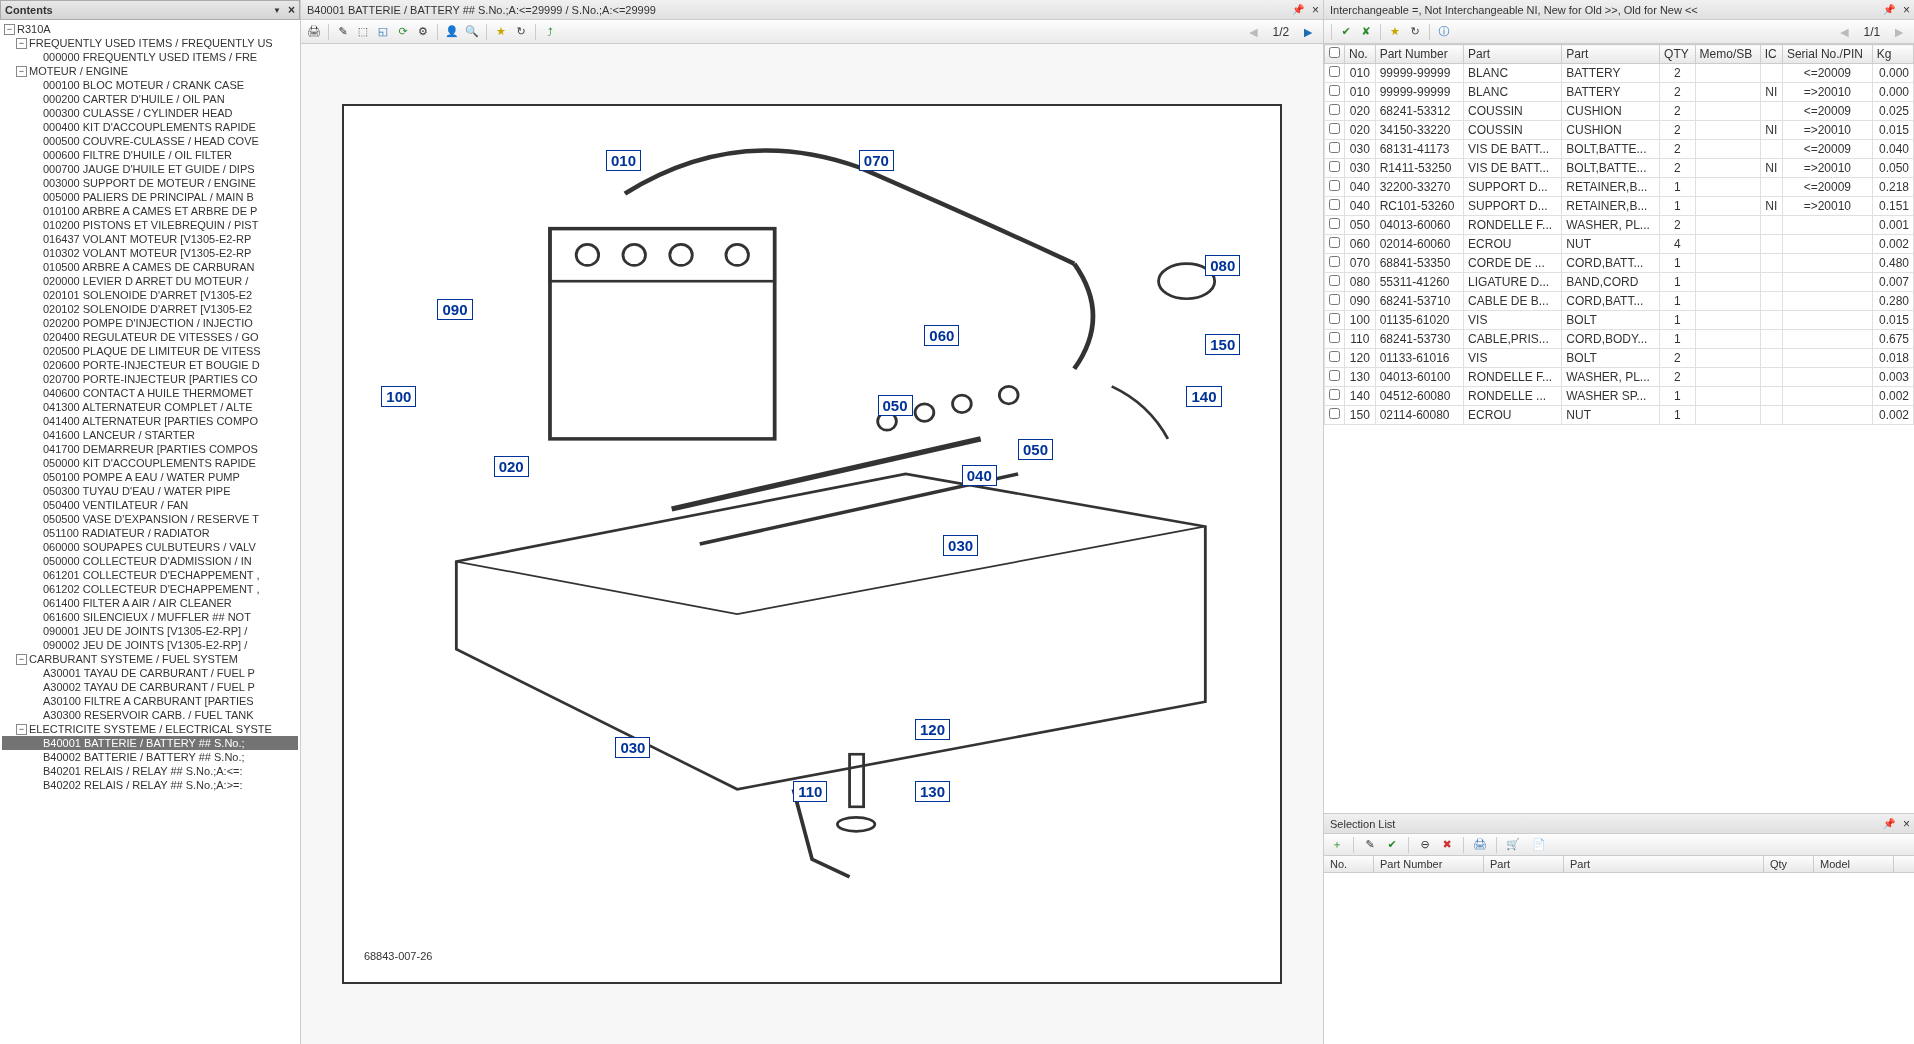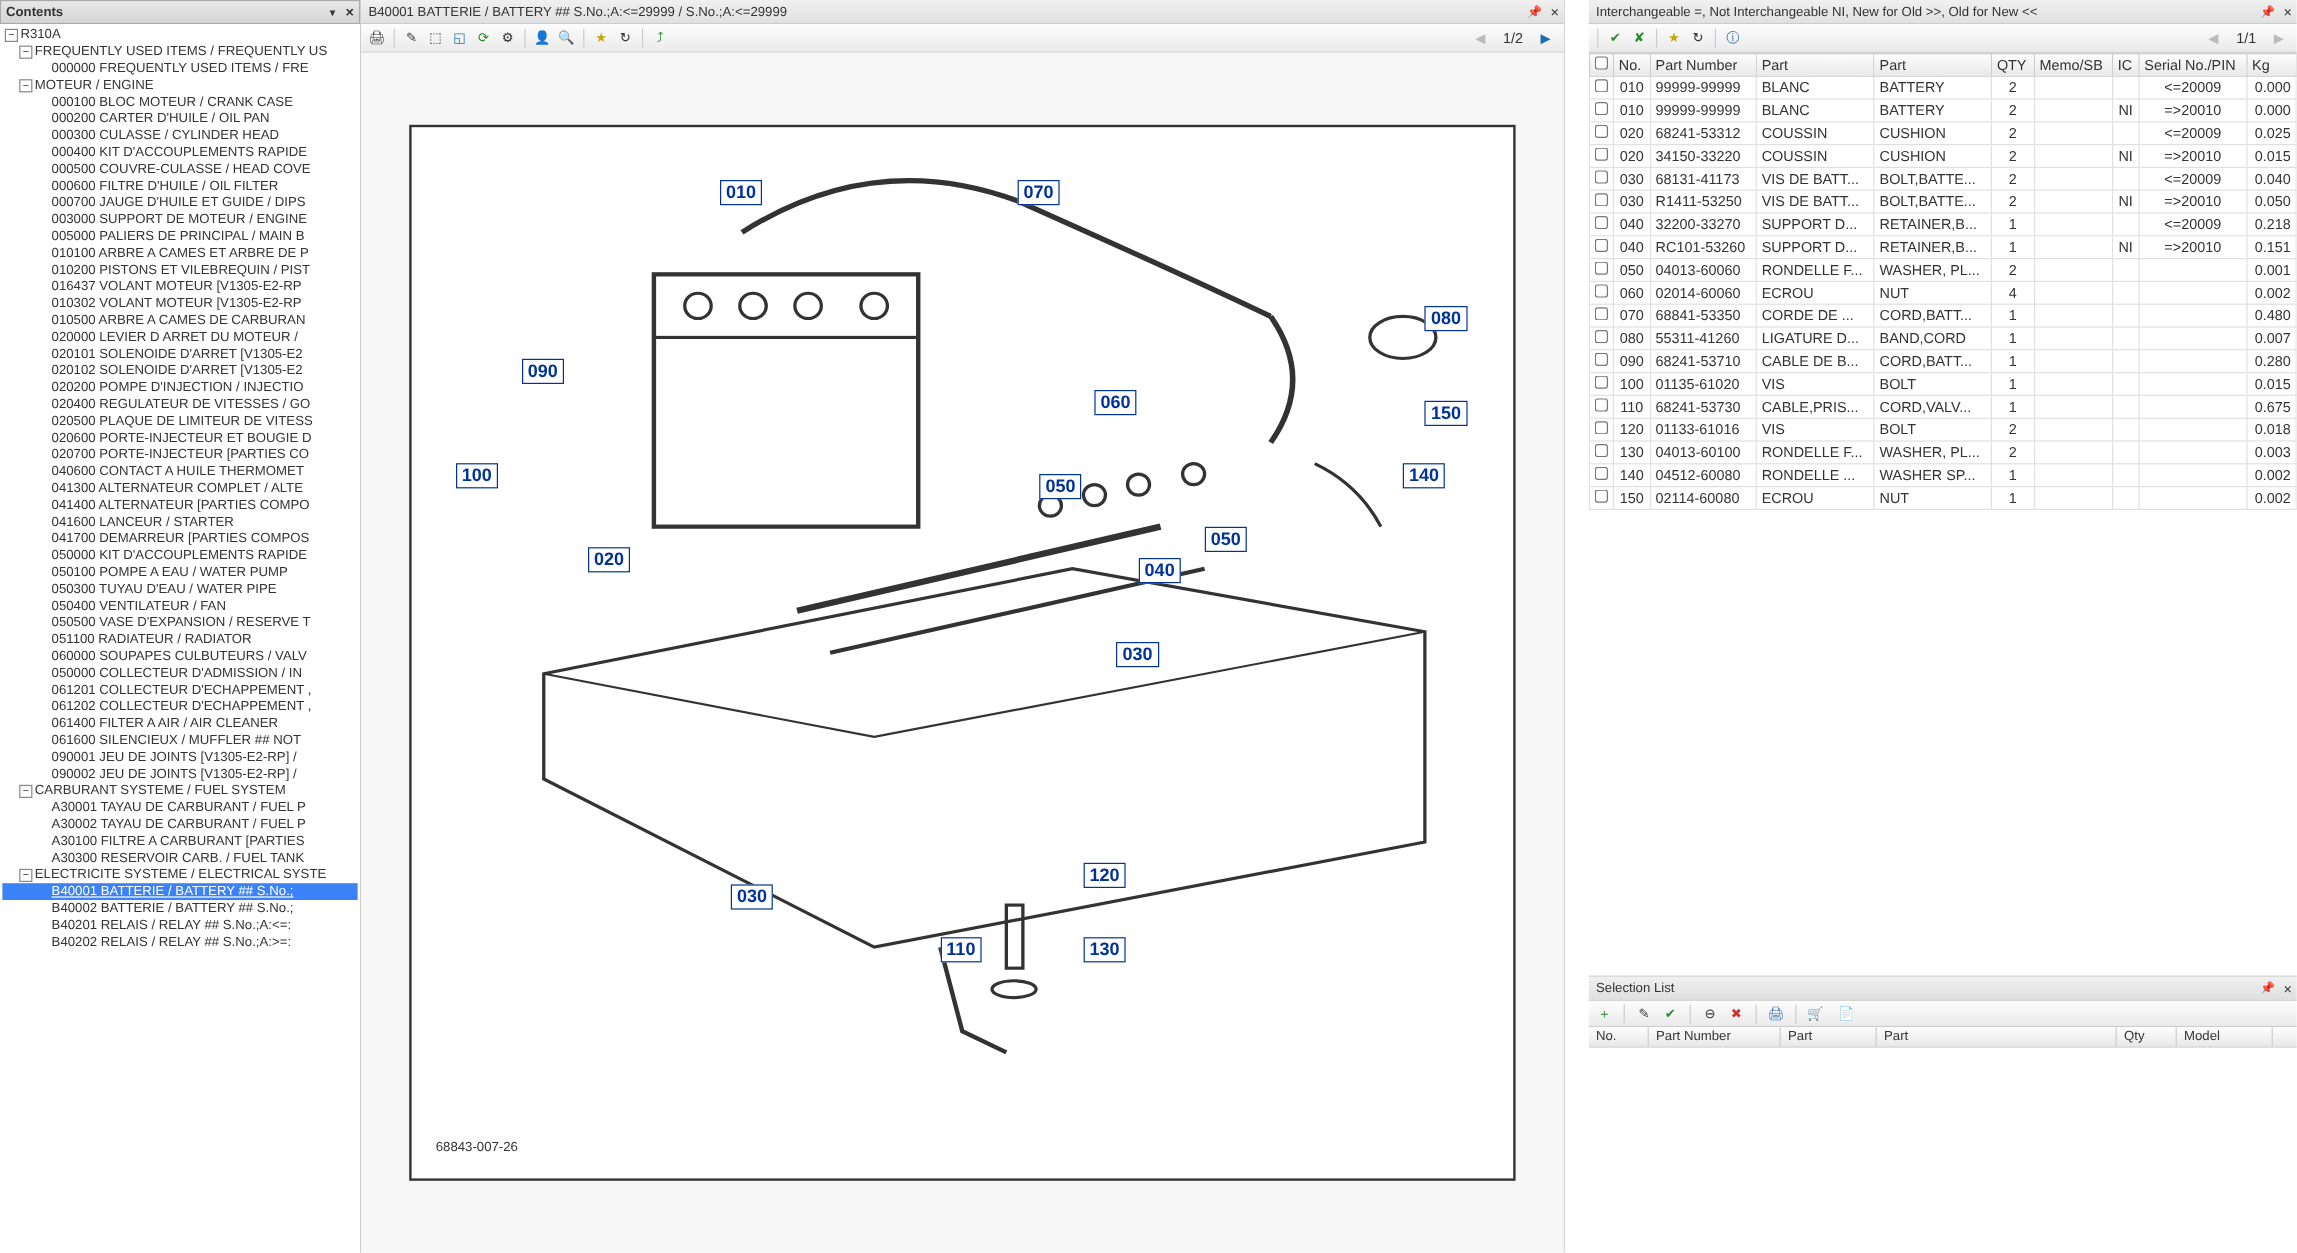--- a/index.html
+++ b/index.html
@@ -7,21 +7,21 @@
 .main-container { display: flex; width: 100%; height: 100%; }
 
 
 .left-panel { width: 301px; height: 100%; border-right: 1px solid #ccc; display: flex; flex-direction: column; }
 .panel-header { background: linear-gradient(#e8e8e8, #d4d4d4); border: 1px solid #aaa; height: 20px; display: flex; align-items: center; padding: 0 4px; font-weight: bold; position: relative; }
 .panel-header .dropdown-arrow { position: absolute; right: 18px; font-size: 8px; }
 .panel-header .close-x { position: absolute; right: 4px; font-size: 12px; cursor: pointer; }
 .tree-scroll { flex: 1; overflow: auto; background: #fff; }
 .tree { padding: 2px; }
 .tree-node { white-space: nowrap; padding: 1px 2px; cursor: pointer; display: flex; align-items: center; }
-.tree-node.selected { background: #3b82f6; color: #fff; text-decoration: underline; }
+.tree-node.selected { background: #737373; color: #fff; }
 .tree-toggle { width: 11px; height: 11px; border: 1px solid #888; display: inline-flex; align-items: center; justify-content: center; font-size: 9px; margin-right: 2px; background: #fff; line-height: 1; }
 .tree-spacer { display: inline-block; width: 13px; }
 .indent-1 { padding-left: 14px; }
 .indent-2 { padding-left: 28px; }
 .hscroll { height: 17px; overflow-x: scroll; overflow-y: hidden; }
 .hscroll-inner { width: 400px; height: 1px; }
 
 
 .center-panel { flex: 1; display: flex; flex-direction: column; border-right: 1px solid #ccc; }
 .pane-title { background: linear-gradient(#f0f0f0, #e0e0e0); border-bottom: 1px solid #ccc; height: 20px; display: flex; align-items: center; padding: 0 6px; position: relative; }
@@ -33,21 +33,21 @@
 .toolbar .spacer { flex: 1; }
 .page-ind { padding: 0 6px; font-size: 12px; }
 .arrow-btn { font-size: 14px; color: #1a6db3; cursor: pointer; padding: 0 4px; }
 .arrow-btn.disabled { color: #bbb; }
 .diagram-area { flex: 1; background: #f7f7f7; display: flex; align-items: center; justify-content: center; position: relative; overflow: hidden; }
 .diagram-border { width: 92%; height: 88%; border: 2px solid #333; background: #fff; position: relative; }
 .callout { position: absolute; background: #fff; border: 1px solid #003399; color: #003399; font-weight: bold; font-size: 15px; padding: 1px 4px; }
 .diag-note { position: absolute; left: 20px; bottom: 20px; font-size: 11px; color: #333; }
 
 
-.right-panel { width: 590px; display: flex; flex-direction: column; margin-left: 20px; }
+.right-panel { width: 590px; display: flex; flex-direction: column; }
 .parts-grid-area { flex: 1; display: flex; flex-direction: column; border-bottom: 1px solid #ccc; min-height: 0; }
 .grid-wrap { flex: 1; overflow: auto; }
 table.grid { border-collapse: collapse; width: 100%; font-size: 12px; }
 table.grid th { background: linear-gradient(#fdfdfd, #e8e8e8); border: 1px solid #ccc; padding: 2px 4px; font-weight: normal; text-align: left; position: sticky; top: 0; }
 table.grid td { border: 1px solid #e0e0e0; padding: 2px 4px; white-space: nowrap; }
 .chk-cell { width: 16px; text-align: center; }
 .chk-cell input { width: 11px; height: 11px; }
 .num-col { text-align: center; }
 .qty-col { text-align: center; }
 .kg-col { text-align: right; }
@@ -596,21 +596,21 @@
                 <td></td>
                 <td class="num-col"></td>
                 <td style="text-align:center"></td>
                 <td class="kg-col">0.015</td>
               </tr>
               <tr>
                 <td class="chk-cell"><input type="checkbox" style=""></td>
                 <td class="num-col">110</td>
                 <td>68241-53730</td>
                 <td>CABLE,PRIS...</td>
-                <td>CORD,VALV...</td>
+                <td>CORD,BODY...</td>
                 <td class="qty-col">1</td>
                 <td></td>
                 <td class="num-col"></td>
                 <td style="text-align:center"></td>
                 <td class="kg-col">0.675</td>
               </tr>
               <tr>
                 <td class="chk-cell"><input type="checkbox" style=""></td>
                 <td class="num-col">120</td>
                 <td>01133-61016</td>

